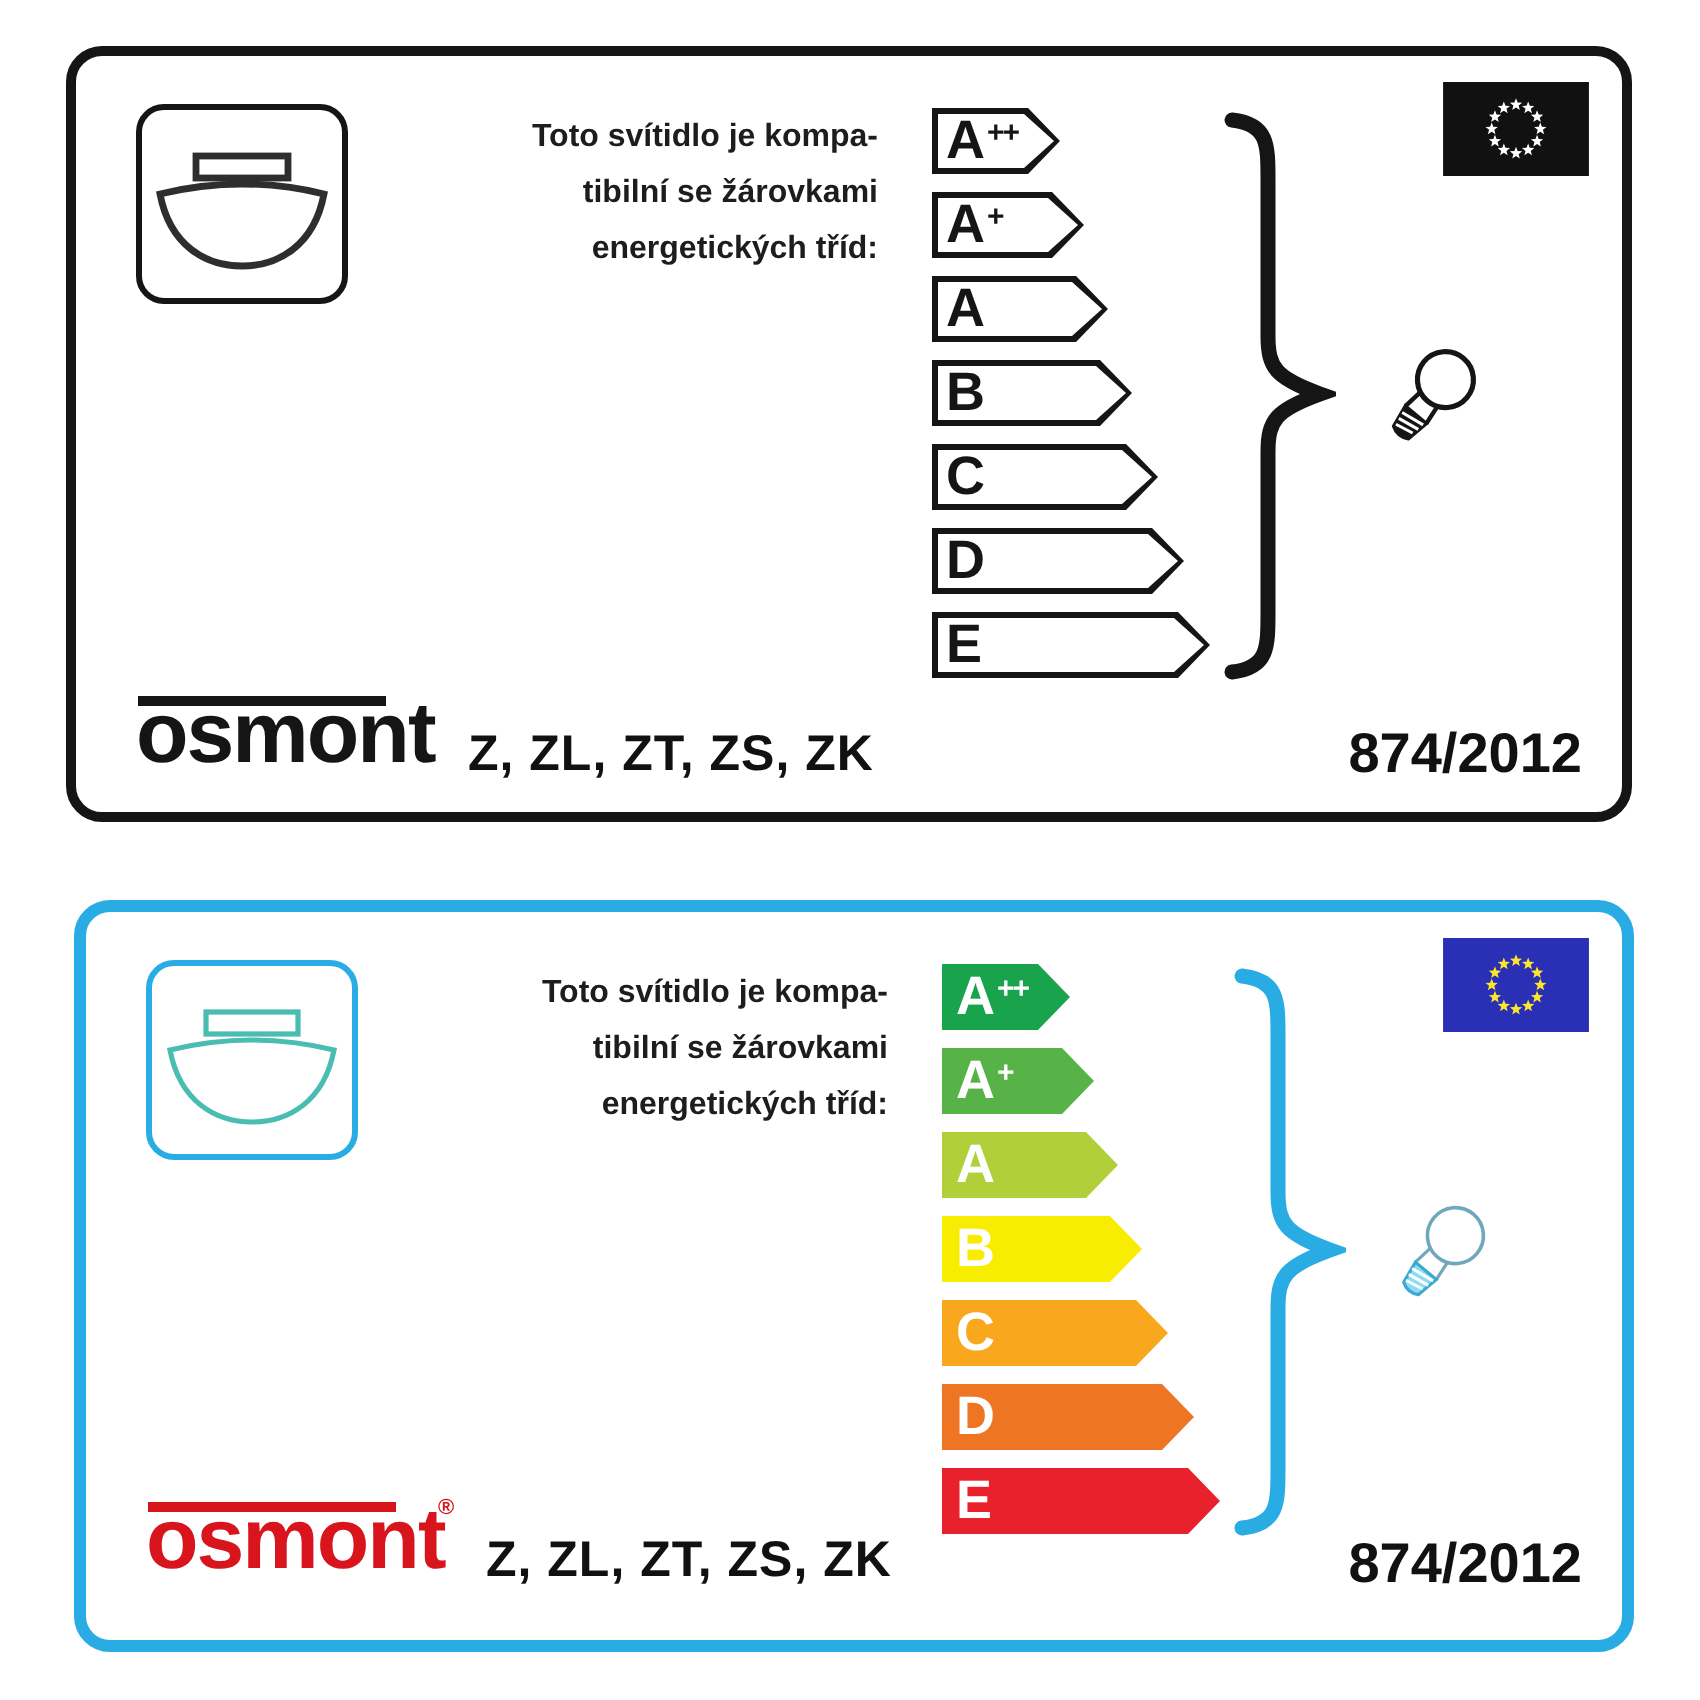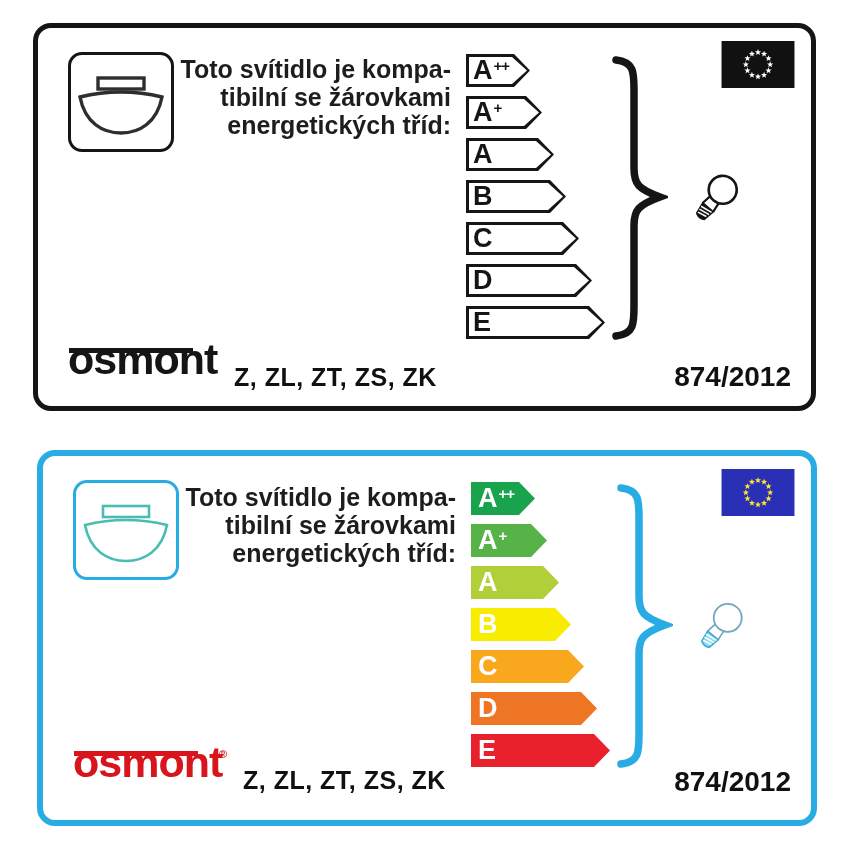--- a/index.html
+++ b/index.html
@@ -7,21 +7,21 @@
 
   .label{position:absolute;background:#fff;border-style:solid;box-sizing:border-box;}
   .label.mono{left:33px;top:23px;width:783px;height:388px;border-width:5px;border-radius:18px;}
   .label.color{left:37px;top:450px;width:780px;height:376px;border-width:6px;border-radius:18px;}
 
   
   .fixture{position:absolute;left:30px;top:24px;width:106px;height:100px;border:3px solid #000;border-radius:14px;box-sizing:border-box;background:#fff;}
   .fixture svg{width:100%;height:100%;display:block;}
 
   
-  .compat{position:absolute;left:140px;top:27px;width:273px;text-align:right;font-size:25px;line-height:28px;font-weight:700;color:#1d1d1d;letter-spacing:0px;}
+  .compat{position:absolute;left:128px;top:27px;width:273px;text-align:right;font-size:16px;line-height:28px;font-weight:700;color:#1d1d1d;letter-spacing:0px;}
 
   
   .arrows{position:absolute;left:428px;top:26px;}
   .ec-row{position:relative;height:33px;margin-bottom:9px;display:flex;align-items:center;
           clip-path:polygon(0 0,calc(100% - 16px) 0,100% 50%,calc(100% - 16px) 100%,0 100%);}
   .ec-row.w1{width:64px;}  .ec-row.w2{width:76px;}  .ec-row.w3{width:88px;}
   .ec-row.w4{width:100px;} .ec-row.w5{width:113px;} .ec-row.w6{width:126px;} .ec-row.w7{width:139px;}
   .ec-fill{position:absolute;left:3px;top:3px;right:3px;bottom:3px;
            clip-path:polygon(0 0,calc(100% - 15px) 0,100% 50%,calc(100% - 15px) 100%,0 100%);}
   .ec-letter{position:relative;z-index:2;padding-left:7px;font-size:27px;font-weight:700;line-height:1;}
@@ -30,21 +30,21 @@
   
   .brace{position:absolute;left:570px;top:28px;width:60px;height:284px;}
   .brace path{fill:none;stroke-width:7.5;stroke-linecap:round;}
   .bulb{position:absolute;left:642px;top:138px;width:70px;height:70px;}
 
   
   .flag{position:absolute;right:16px;top:13px;width:74px;height:47px;display:block;}
 
   
   .brand{position:absolute;left:30px;width:160px;height:50px;}
-  .brand-text{position:absolute;left:0;bottom:16px;font-size:43px;font-weight:700;letter-spacing:-1px;line-height:1;}
+  .brand-text{position:absolute;left:0;bottom:8px;font-size:43px;font-weight:700;letter-spacing:-1px;line-height:1;}
   .brand-bar{position:absolute;left:1px;top:1px;width:124px;height:5px;}
   .brand-reg{position:absolute;left:146px;top:-2px;font-size:11px;font-weight:700;}
   .label.mono .brand{bottom:9px;}
   .label.color .brand{bottom:20px;}
 
   .models{position:absolute;font-size:25px;font-weight:700;color:#111;letter-spacing:0.5px;}
   .label.mono .models{left:196px;bottom:14px;}
   .label.color .models{left:200px;bottom:25px;}
 
   .regulation{position:absolute;right:20px;font-size:28px;font-weight:700;color:#111;}

